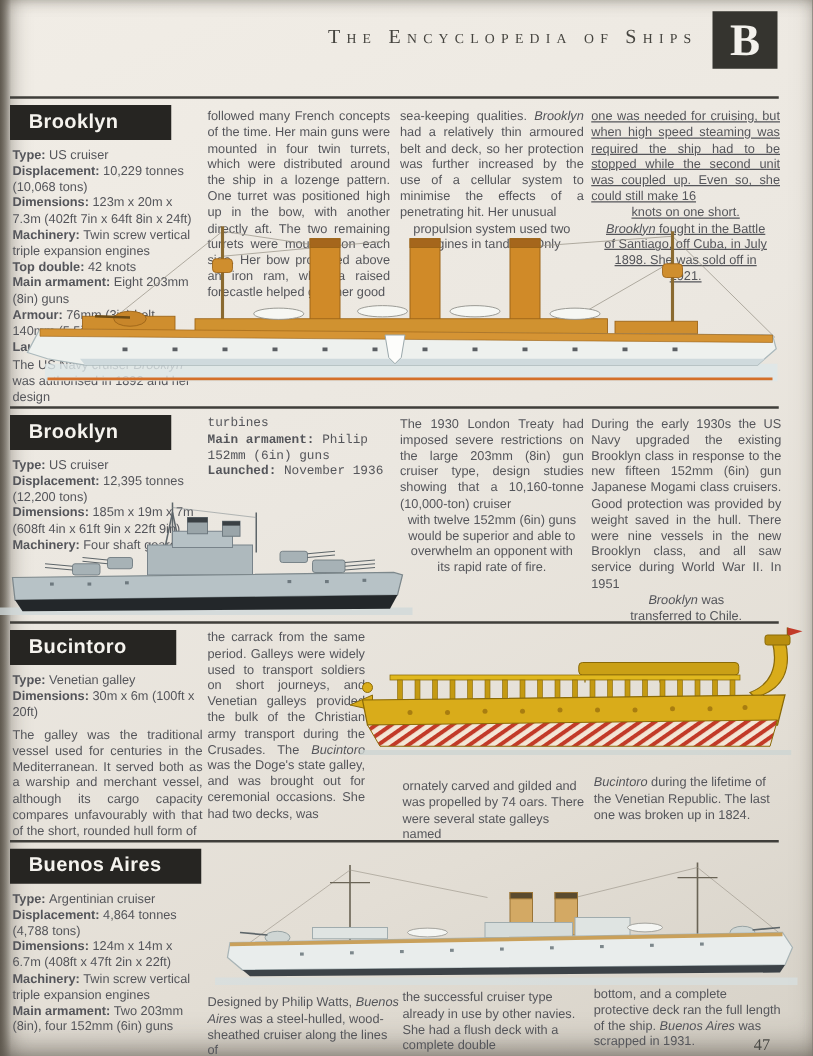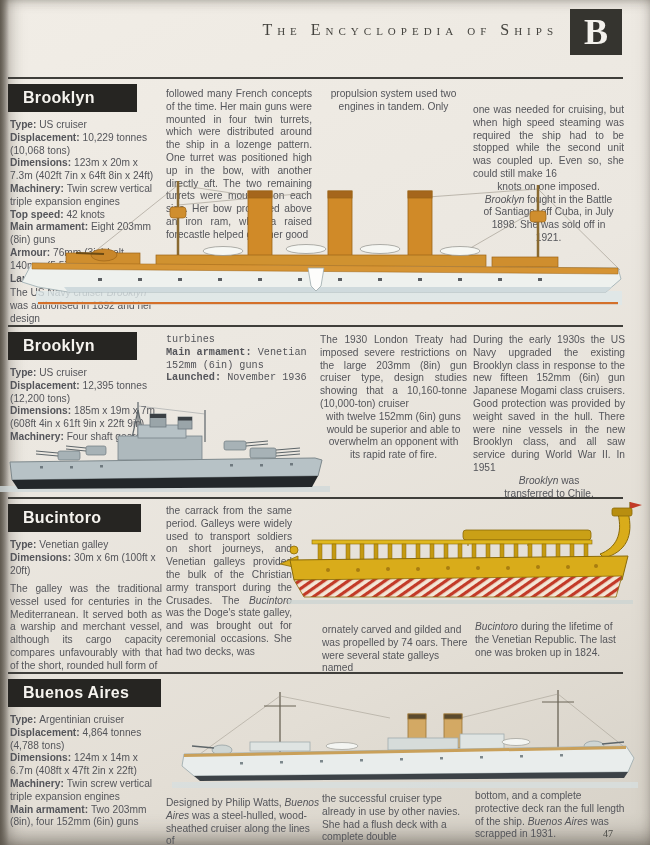--- a/index.html
+++ b/index.html
@@ -21,55 +21,56 @@
     font-size:36px;font-weight:bold;width:52px;height:46px;display:flex;
     align-items:center;justify-content:center;}
   .rule{height:2px;background:#3f3e3a;}
   .headbox{background:#262522;color:#f5f3ee;font-weight:bold;font-size:16px;
     letter-spacing:.3px;padding:5px 0 5px 15px;}
   .txt{font-size:10.2px;line-height:12.8px;text-align:justify;}
   .txt p{margin:0;}
   .txt p.sp{margin:0;}
   .ctr{text-align:center;}
   .caption{font-size:10.2px;line-height:12.8px;}
-  .pageno{font-family:"Liberation Serif",serif;font-size:10px;color:#4a4a46;}
+  .pageno{font-family:"Liberation Serif",serif;font-size:13px;color:#4a4a46;}
   svg{display:block;}
 </style>
 </head>
 <body>
 
 <div id="page">
 
   <div class="abs hdr-title" style="right:92px;top:21px;">The Encyclopedia of Ships</div>
   <div class="abs letter-badge" style="left:570px;top:9px;">B</div>
 
   <div class="abs rule" style="left:8px;top:77px;width:615px;"></div>
   <div class="abs headbox" style="left:8px;top:84px;width:114px;">Brooklyn</div>
 
   <div class="abs txt" style="left:10px;top:119px;width:151px;text-align:left;">
     <p class="sp"><span style="font-weight: bold;">Type: </span><span>US cruiser</span></p>
     <p class="sp"><span style="font-weight: bold;">Displacement: </span><span>10,229 tonnes (10,068 tons)</span></p>
     <p class="sp"><span style="font-weight: bold;">Dimensions: </span><span>123m x 20m x 7.3m (402ft 7in x 64ft 8in x 24ft)</span></p>
     <p class="sp"><span style="font-weight: bold;">Machinery: </span><span>Twin screw vertical triple expansion engines</span></p>
-    <p class="sp"><span style="font-weight: bold;">Top speed: </span><span>42 knots</span></p>
+    <p class="sp"><span style="font-weight: bold;">Top double: </span><span>42 knots</span></p>
     <p class="sp"><span style="font-weight: bold;">Main armament: </span><span>Eight 203mm (8in) guns</span></p>
     <p class="sp"><span style="font-weight: bold;">Armour: </span><span>76mm (3in) belt, 140mm (5.5in) on turrets</span></p>
     <p class="sp"><span style="font-weight: bold;">Launched: </span><span>October 1895</span></p>
   </div>
   <div class="abs txt" style="left:10px;top:287px;width:153px;text-align:left;"><span>The US Navy cruiser </span><span style="font-style: italic;">Brooklyn</span><span> was authorised in 1892 and her design</span></div>
 
   <div class="abs txt" style="left:166px;top:88px;width:146px;"><span>followed many French concepts of the time. Her main guns were mounted in four twin turrets, which were distributed around the ship in a lozenge pattern. One turret was positioned high up in the bow, with another directly aft. The two remaining turrets were mounted on each side. Her bow protruded above an iron ram, while a raised forecastle helped give her good</span></div>
 
   <div class="abs txt" style="left:320px;top:88px;width:147px;">
+    <p><span>sea-keeping qualities. </span><span style="font-style: italic;">Brooklyn</span><span> had a relatively thin armoured belt and deck, so her protection was further increased by the use of a cellular system to minimise the effects of a penetrating hit. Her unusual</span></p>
     <p class="ctr" style="padding:0 8px;"><span>propulsion system used two engines in tandem. Only</span></p>
   </div>
 
-  <div class="abs txt" style="left:473px;top:104px;width:151px;">
+  <div class="abs txt" style="left:473px;top:88px;width:151px;text-decoration:underline;">
     <p><span>one was needed for cruising, but when high speed steaming was required the ship had to be stopped while the second unit was coupled up. Even so, she could still make 16</span></p>
-    <p class="ctr"><span>knots on one imposed.</span></p>
+    <p class="ctr"><span>knots on one short.</span></p>
     <p class="ctr" style="padding:0 10px;"><span style="font-style: italic;">Brooklyn</span><span> fought in the Battle of Santiago, off Cuba, in July 1898. She was sold off in 1921.</span></p>
   </div>
 
   <div class="abs" style="left:8px;top:175px;">
     <svg width="634" height="140" viewBox="0 0 634 140">
       <rect x="28" y="116" width="586" height="14" fill="#dde7e9" opacity=".8"></rect>
       <rect x="30" y="127" width="580" height="2.2" fill="#d4702a"></rect>
 
       <g stroke="#9a9488" stroke-width=".6">
         <line x1="170" y1="10" x2="70" y2="90"></line>
@@ -133,21 +134,21 @@
 
   <div class="abs txt" style="left:10px;top:367px;width:151px;text-align:left;">
     <p class="sp"><span style="font-weight: bold;">Type: </span><span>US cruiser</span></p>
     <p class="sp"><span style="font-weight: bold;">Displacement: </span><span>12,395 tonnes (12,200 tons)</span></p>
     <p class="sp"><span style="font-weight: bold;">Dimensions: </span><span>185m x 19m x 7m (608ft 4in x 61ft 9in x 22ft 9in)</span></p>
     <p class="sp"><span style="font-weight: bold;">Machinery: </span><span>Four shaft geared</span></p>
   </div>
 
   <div class="abs txt" style="left:166px;top:334px;width:148px;text-align:left;font-family:Liberation Mono, monospace;">
     <p class="sp"><span>turbines</span></p>
-    <p class="sp"><span style="font-weight: bold;">Main armament: </span><span>Venetian 152mm (6in) guns</span></p>
+    <p class="sp"><span style="font-weight: bold;">Main armament: </span><span>Philip 152mm (6in) guns</span></p>
     <p class="sp"><span style="font-weight: bold;">Launched: </span><span>November 1936</span></p>
   </div>
 
   <div class="abs txt" style="left:320px;top:334px;width:147px;">
     <p><span>The 1930 London Treaty had imposed severe restrictions on the large 203mm (8in) gun cruiser type, design studies showing that a 10,160-tonne (10,000-ton) cruiser</span></p>
     <p class="ctr" style="padding:0 6px;"><span>with twelve 152mm (6in) guns would be superior and able to overwhelm an opponent with its rapid rate of fire.</span></p>
   </div>
 
   <div class="abs txt" style="left:473px;top:334px;width:152px;">
     <p><span>During the early 1930s the US Navy upgraded the existing Brooklyn class in response to the new fifteen 152mm (6in) gun Japanese Mogami class cruisers. Good protection was provided by weight saved in the hull. There were nine vessels in the new Brooklyn class, and all saw service during World War II. In 1951</span></p>

